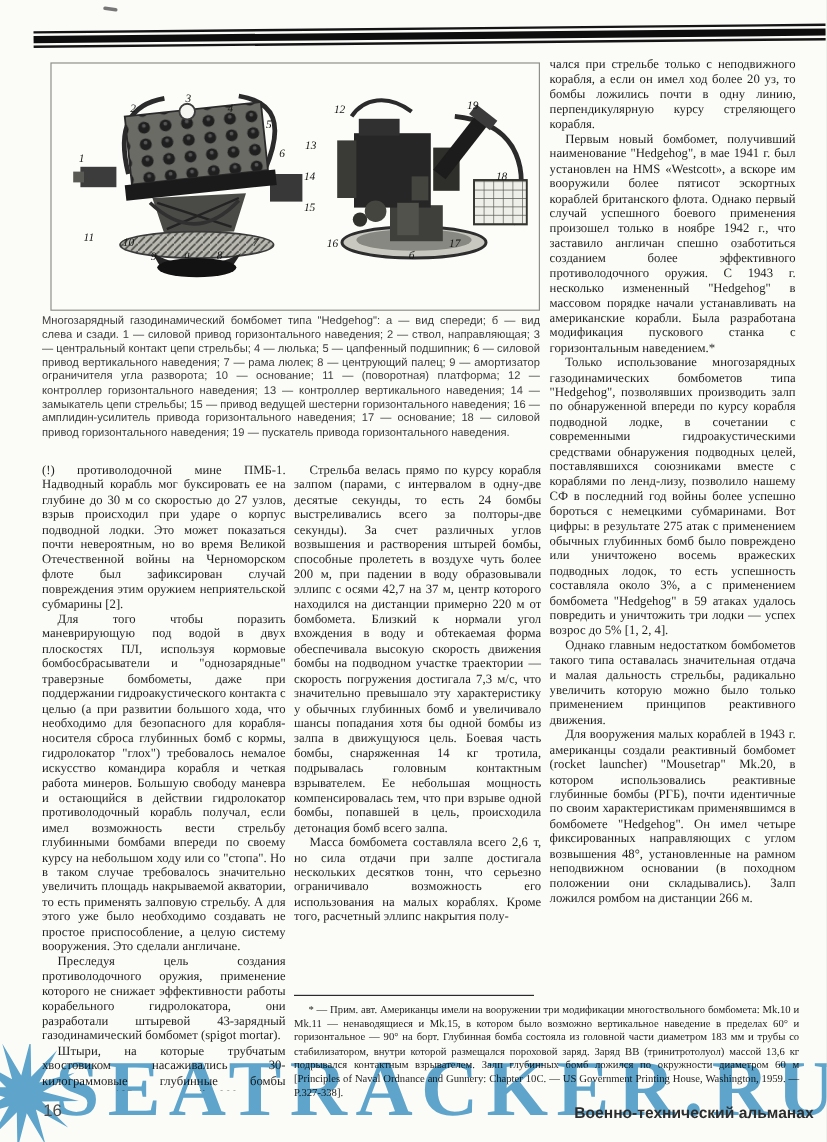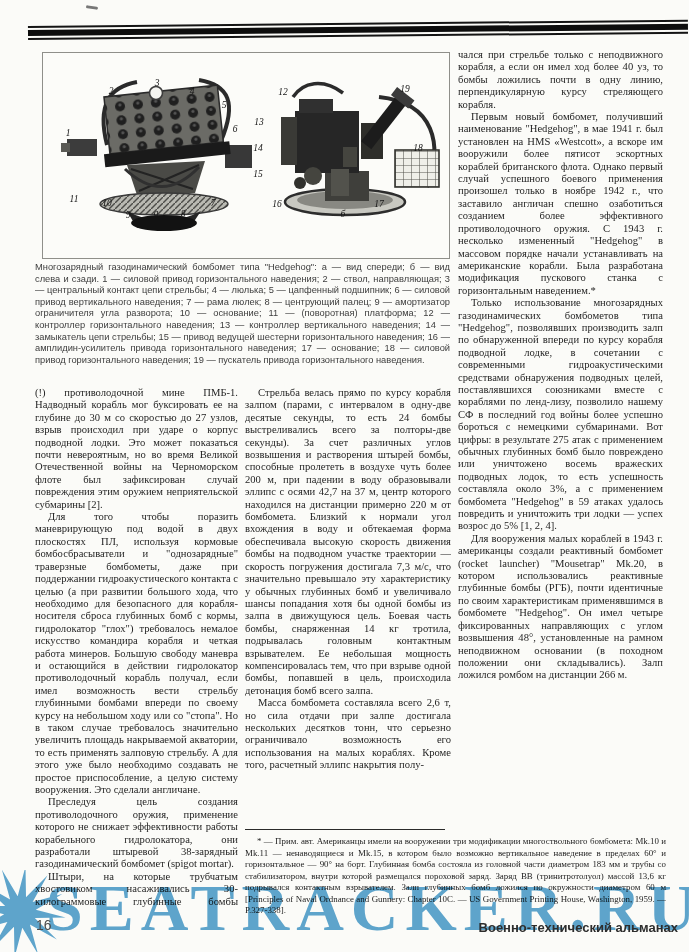--- a/index.html
+++ b/index.html
@@ -121,41 +121,42 @@
         <span class="callout" style="left: 64px; top: 150px;">10</span>
         <span class="callout" style="left: 31px; top: 146px;">11</span>
         <span class="callout" style="left: 113px; top: 160px;">а</span>
         <span class="callout" style="left: 240px; top: 39px;">12</span>
         <span class="callout" style="left: 216px; top: 69px;">13</span>
         <span class="callout" style="left: 215px; top: 95px;">14</span>
         <span class="callout" style="left: 215px; top: 121px; text-align: center;">15</span>
         <span class="callout" style="left: 234px; top: 151px;">16</span>
         <span class="callout" style="left: 336px; top: 151px;">17</span>
         <span class="callout" style="left: 375px; top: 95px;">18</span>
-        <span class="callout" style="left: 362px; top: 36px;">19</span>
+        <span class="callout" style="left: 351px; top: 36px;">19</span>
         <span class="callout" style="left: 300px; top: 161px;">б</span>
       </div>
   </div>
 
   <div class="caption">Многозарядный газодинамический бомбомет типа "Hedgehog": а — вид спереди; б — вид слева и сзади. 1 — силовой привод горизонтального наведения; 2 — ствол, направляющая; 3 — центральный контакт цепи стрельбы; 4 — люлька; 5 — цапфенный подшипник; 6 — силовой привод вертикального наведения; 7 — рама люлек; 8 — центрующий палец; 9 — амортизатор ограничителя угла разворота; 10 — основание; 11 — (поворотная) платформа; 12 — контроллер горизонтального наведения; 13 — контроллер вертикального наведения; 14 — замыкатель цепи стрельбы; 15 — привод ведущей шестерни горизонтального наведения; 16 — амплидин-усилитель привода горизонтального наведения; 17 — основание; 18 — силовой привод горизонтального наведения; 19 — пускатель привода горизонтального наведения.</div>
 
   <div class="col col-left">
       <p class="para">(!) противолодочной мине ПМБ-1. Надводный корабль мог буксировать ее на глубине до 30 м со скоростью до 27 узлов, взрыв происходил при ударе о корпус подводной лодки. Это может показаться почти невероятным, но во время Великой Отечественной войны на Черноморском флоте был зафиксирован случай повреждения этим оружием неприятельской субмарины [2].</p>
       <p class="para ind">Для того чтобы поразить маневрирующую под водой в двух плоскостях ПЛ, используя кормовые бомбосбрасыватели и "однозарядные" траверзные бомбометы, даже при поддержании гидроакустического контакта с целью (а при развитии большого хода, что необходимо для безопасного для корабля-носителя сброса глубинных бомб с кормы, гидролокатор "глох") требовалось немалое искусство командира корабля и четкая работа минеров. Большую свободу маневра и остающийся в действии гидролокатор противолодочный корабль получал, если имел возможность вести стрельбу глубинными бомбами впереди по своему курсу на небольшом ходу или со "стопа". Но в таком случае требовалось значительно увеличить площадь накрываемой акватории, то есть применять залповую стрельбу. А для этого уже было необходимо создавать не простое приспособление, а целую систему вооружения. Это сделали англичане.</p>
-      <p class="para ind">Преследуя цель создания противолодочного оружия, применение которого не снижает эффективности работы корабельного гидролокатора, они разработали штыревой 38-зарядный газодинамический бомбомет (spigot mortar).</p>
+      <p class="para ind">Преследуя цель создания противолодочного оружия, применение которого не снижает эффективности работы корабельного гидролокатора, они разработали штыревой 43-зарядный газодинамический бомбомет (spigot mortar).</p>
       <p class="para ind">Штыри, на которые трубчатым хвостовиком насаживались 30-килограммовые глубинные бомбы диаметром 185 и длиной 900 мм с вышибным пороховым зарядом (он находился в хвостовой трубе, на которую одевался кольцевой ста-</p>
     </div>
   <div class="col col-mid">
       <p class="para ind">Стрельба велась прямо по курсу корабля залпом (парами, с интервалом в одну-две десятые секунды, то есть 24 бомбы выстреливались всего за полторы-две секунды). За счет различных углов возвышения и растворения штырей бомбы, способные пролететь в воздухе чуть более 200 м, при падении в воду образовывали эллипс с осями 42,7 на 37 м, центр которого находился на дистанции примерно 220 м от бомбомета. Близкий к нормали угол вхождения в воду и обтекаемая форма обеспечивала высокую скорость движения бомбы на подводном участке траектории — скорость погружения достигала 7,3 м/с, что значительно превышало эту характеристику у обычных глубинных бомб и увеличивало шансы попадания хотя бы одной бомбы из залпа в движущуюся цель. Боевая часть бомбы, снаряженная 14 кг тротила, подрывалась головным контактным взрывателем. Ее небольшая мощность компенсировалась тем, что при взрыве одной бомбы, попавшей в цель, происходила детонация бомб всего залпа.</p>
       <p class="para ind">Масса бомбомета составляла всего 2,6 т, но сила отдачи при залпе достигала нескольких десятков тонн, что серьезно ограничивало возможность его использования на малых кораблях. Кроме того, расчетный эллипс накрытия полу-</p>
     </div>
   <div class="col col-right">
-      <p class="para">чался при стрельбе только с неподвижного корабля, а если он имел ход более 40 уз, то бомбы ложились почти в одну линию, перпендикулярную курсу стреляющего корабля.</p>
+      <p class="para">чался при стрельбе только с неподвижного корабля, а если он имел ход более 20 уз, то бомбы ложились почти в одну линию, перпендикулярную курсу стреляющего корабля.</p>
       <p class="para ind">Первым новый бомбомет, получивший наименование "Hedgehog", в мае 1941 г. был установлен на HMS «Westcott», а вскоре им вооружили более пятисот эскортных кораблей британского флота. Однако первый случай успешного боевого применения произошел только в ноябре 1942 г., что заставило англичан спешно озаботиться созданием более эффективного противолодочного оружия. С 1943 г. несколько измененный "Hedgehog" в массовом порядке начали устанавливать на американские корабли. Была разработана модификация пускового станка с горизонтальным наведением.*</p>
       <p class="para ind">Только использование многозарядных газодинамических бомбометов типа "Hedgehog", позволявших производить залп по обнаруженной впереди по курсу корабля подводной лодке, в сочетании с современными гидроакустическими средствами обнаружения подводных целей, поставлявшихся союзниками вместе с кораблями по ленд-лизу, позволило нашему СФ в последний год войны более успешно бороться с немецкими субмаринами. Вот цифры: в результате 275 атак с применением обычных глубинных бомб было повреждено или уничтожено восемь вражеских подводных лодок, то есть успешность составляла около 3%, а с применением бомбомета "Hedgehog" в 59 атаках удалось повредить и уничтожить три лодки — успех возрос до 5% [1, 2, 4].</p>
+      <p class="para ind">Однако главным недостатком бомбометов такого типа оставалась значительная отдача и малая дальность стрельбы, радикально увеличить которую можно было только применением принципов реактивного движения.</p>
       <p class="para ind">Для вооружения малых кораблей в 1943 г. американцы создали реактивный бомбомет (rocket launcher) "Mousetrap" Mk.20, в котором использовались реактивные глубинные бомбы (РГБ), почти идентичные по своим характеристикам применявшимся в бомбомете "Hedgehog". Он имел четыре фиксированных направляющих с углом возвышения 48°, установленные на рамном неподвижном основании (в походном положении они складывались). Залп ложился ромбом на дистанции 266 м.</p>
     </div>
 
   <div class="footnote-rule"></div>
   <div class="footnote">
     <p class="fn-ind">* — Прим. авт. Американцы имели на вооружении три модификации многоствольного бомбомета: Mk.10 и Mk.11 — ненаводящиеся и Mk.15, в котором было возможно вертикальное наведение в пределах 60° и горизонтальное — 90° на борт. Глубинная бомба состояла из головной части диаметром 183 мм и трубы со стабилизатором, внутри которой размещался пороховой заряд. Заряд ВВ (тринитротолуол) массой 13,6 кг подрывался контактным взрывателем. Залп глубинных бомб ложился по окружности диаметром 60 м [Principles of Naval Ordnance and Gunnery: Chapter 10C. — US Government Printing House, Washington, 1959. — P.327-338].</p>
   </div>
 
   <div class="page-number">16</div>
   <div class="almanac">Военно-технический альманах</div>

